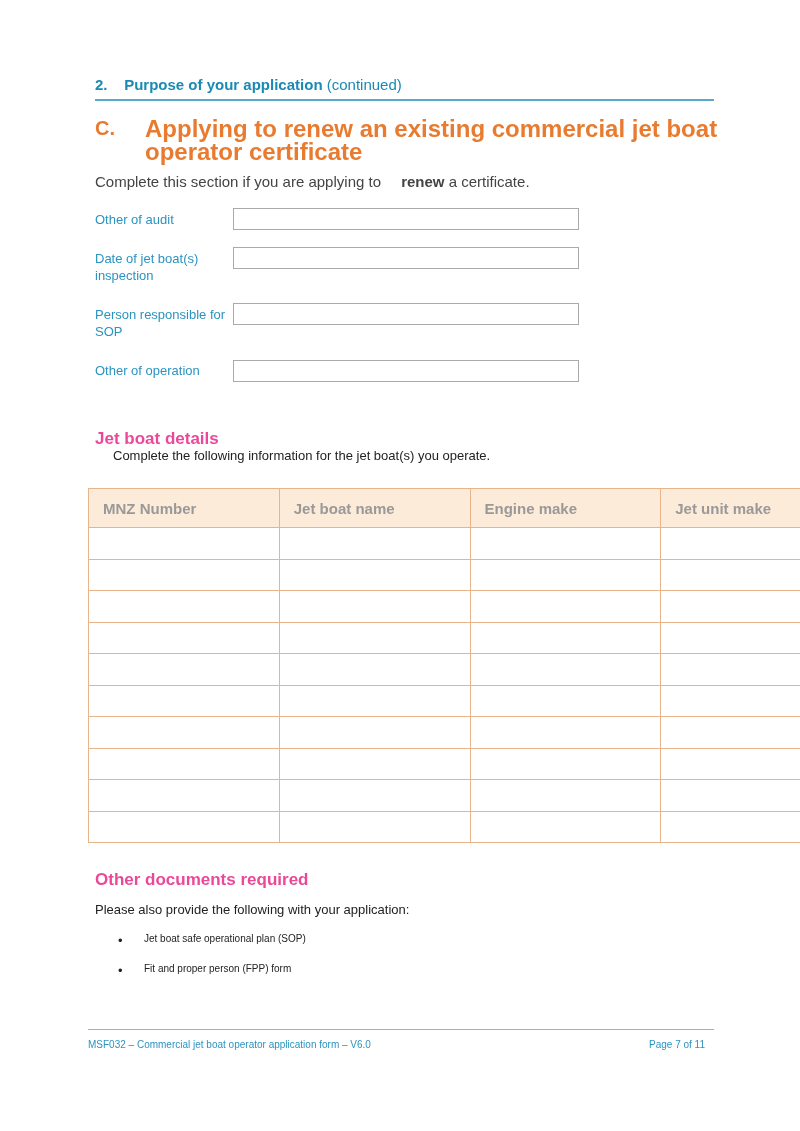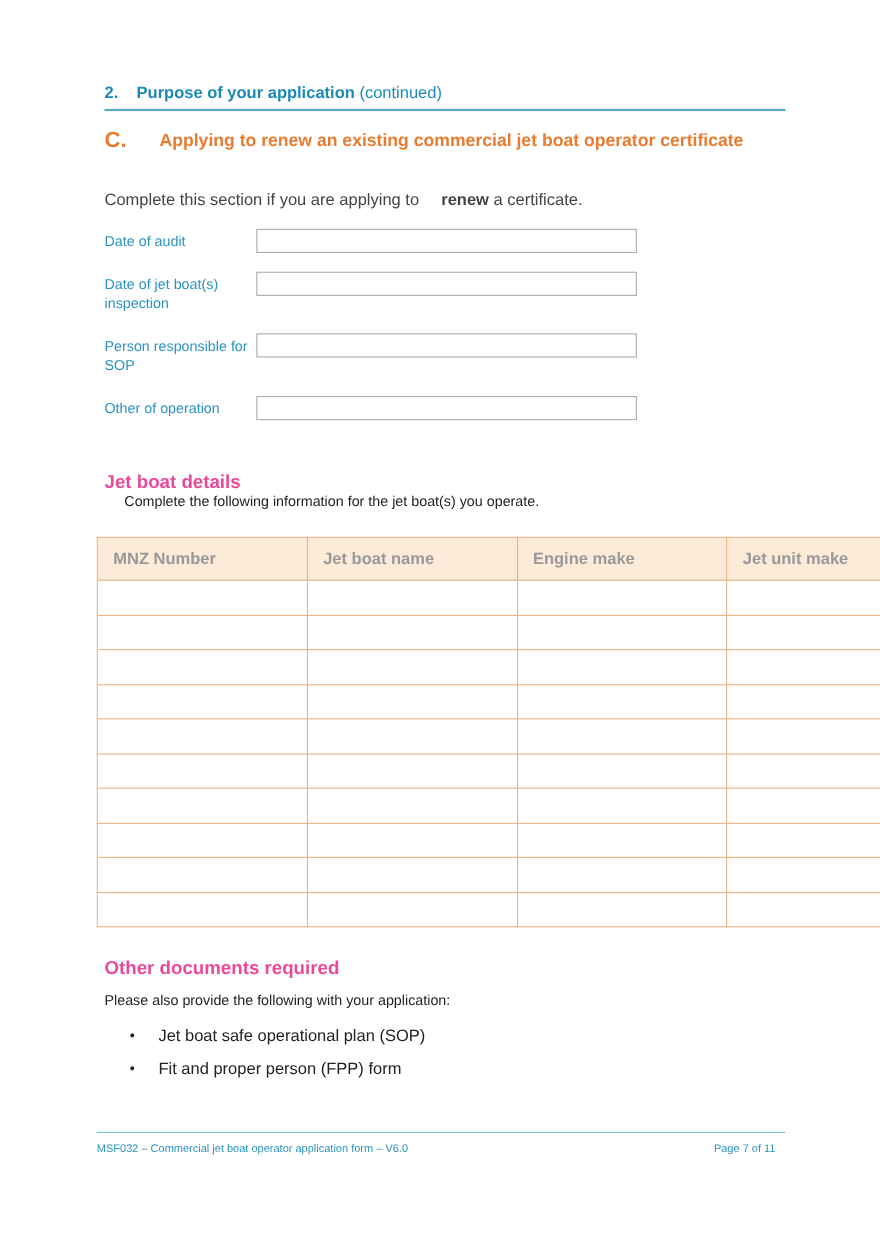--- a/index.html
+++ b/index.html
@@ -3,54 +3,54 @@
 <meta charset="utf-8">
 <style>
   html, body { margin: 0; padding: 0; background: #ffffff; }
   body { width: 800px; height: 1131px; position: relative; font-family: "Liberation Sans", sans-serif; overflow: hidden; }
   .abs { position: absolute; }
   .section-head { left: 95px; top: 76px; font-size: 15px; color: #1a8ab5; }
   .section-head b { font-weight: bold; }
   .section-head .cont { font-weight: normal; }
   .rule-top { left: 95px; top: 99px; width: 619px; height: 2px; background: #5aa9c9; }
   .c-letter { left: 95px; top: 117px; font-size: 20px; font-weight: bold; color: #e87b2f; }
-  .c-title { left: 145px; top: 117px; width: 590px; font-size: 16px; font-weight: bold; color: #e87b2f; line-height: 23px; }
+  .c-title { left: 145px; top: 117px; width: 590px; font-size: 24px; font-weight: bold; color: #e87b2f; line-height: 23px; }
   .intro { left: 95px; top: 173px; font-size: 15px; color: #444; }
   .intro b { color: #444; margin-left: 16px; }
   .field-label { left: 95px; font-size: 13px; color: #2a93bf; line-height: 17px; width: 135px; }
   .field-box { left: 233px; width: 346px; height: 22px; border: 1px solid #aaa; background: #fff; box-sizing: border-box; }
   .sub-head { left: 95px; font-size: 17px; font-weight: bold; color: #ec4899; }
   .body-text { left: 95px; font-size: 13px; color: #222; }
   table.boats { position: absolute; left: 88px; top: 488px; width: 764px; border-collapse: collapse; table-layout: fixed; }
   table.boats th, table.boats td { border: 1px solid #e8b48a; padding: 0; }
   table.boats th { background: #fdebd9; height: 38px; text-align: left; padding-left: 14px; font-size: 15px; color: #999; font-weight: bold; }
   table.boats td { height: 30.5px; background: #fff; }
   .bullet { left: 118px; font-size: 13px; color: #222; }
-  .bullet-text { left: 144px; font-size: 15px; color: #222; }
+  .bullet-text { left: 144px; font-size: 10px; color: #222; }
   .rule-bottom { left: 88px; top: 1029px; width: 626px; height: 1px; background: #7cc0d8; }
   .footer-left { left: 88px; top: 1039px; font-size: 10px; color: #2a93bf; }
   .footer-right { left: 649px; top: 1039px; font-size: 10px; color: #2a93bf; }
 </style>
 </head>
 <body>
 
 <div class="abs section-head">
   <b><span>2.</span>&nbsp;&nbsp;&nbsp;&nbsp;<span>Purpose of your application</span></b>
   <span class="cont">(continued)</span>
 </div>
 <div class="abs rule-top"></div>
 
 <div class="abs c-letter">C.</div>
 <div class="abs c-title">Applying to renew an existing commercial jet boat operator certificate</div>
 
 <div class="abs intro">
   <span>Complete this section if you are applying to </span><b>renew</b><span> a certificate.</span>
 </div>
 
-<div class="abs field-label" style="top:211px;">Date of audit</div>
+<div class="abs field-label" style="top:211px;">Other of audit</div>
 <input class="abs field-box" style="top: 208px;" value="">
 
 <div class="abs field-label" style="top:250px;">Date of jet boat(s) inspection</div>
 <input class="abs field-box" style="top: 247px;" value="">
 
 <div class="abs field-label" style="top:306px;">Person responsible for SOP</div>
 <input class="abs field-box" style="top: 303px;" value="">
 
 <div class="abs field-label" style="top:362px;">Other of operation</div>
 <input class="abs field-box" style="top: 360px;" value="">

